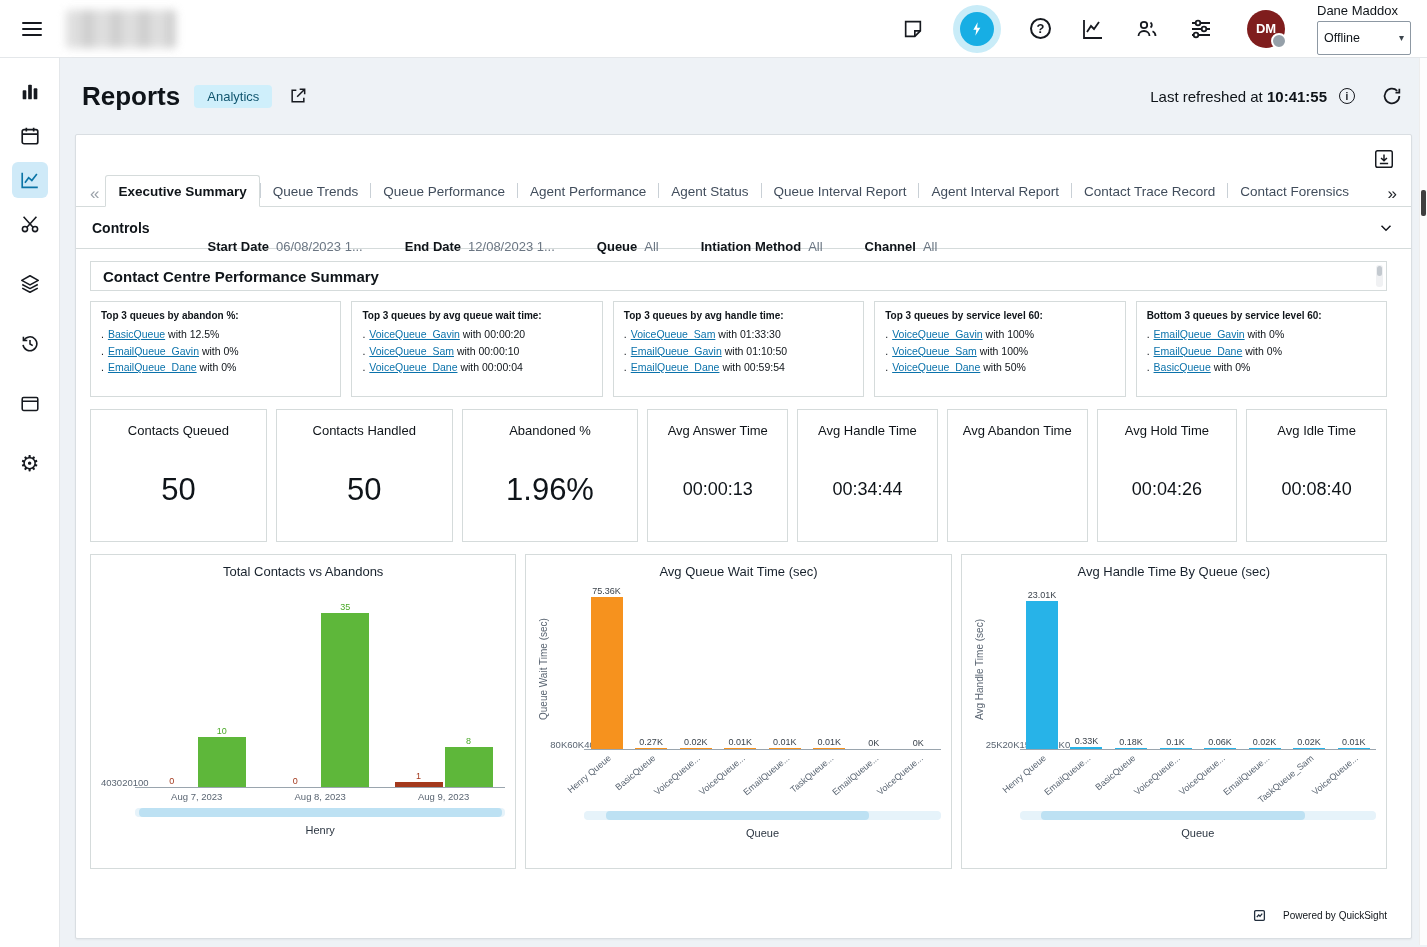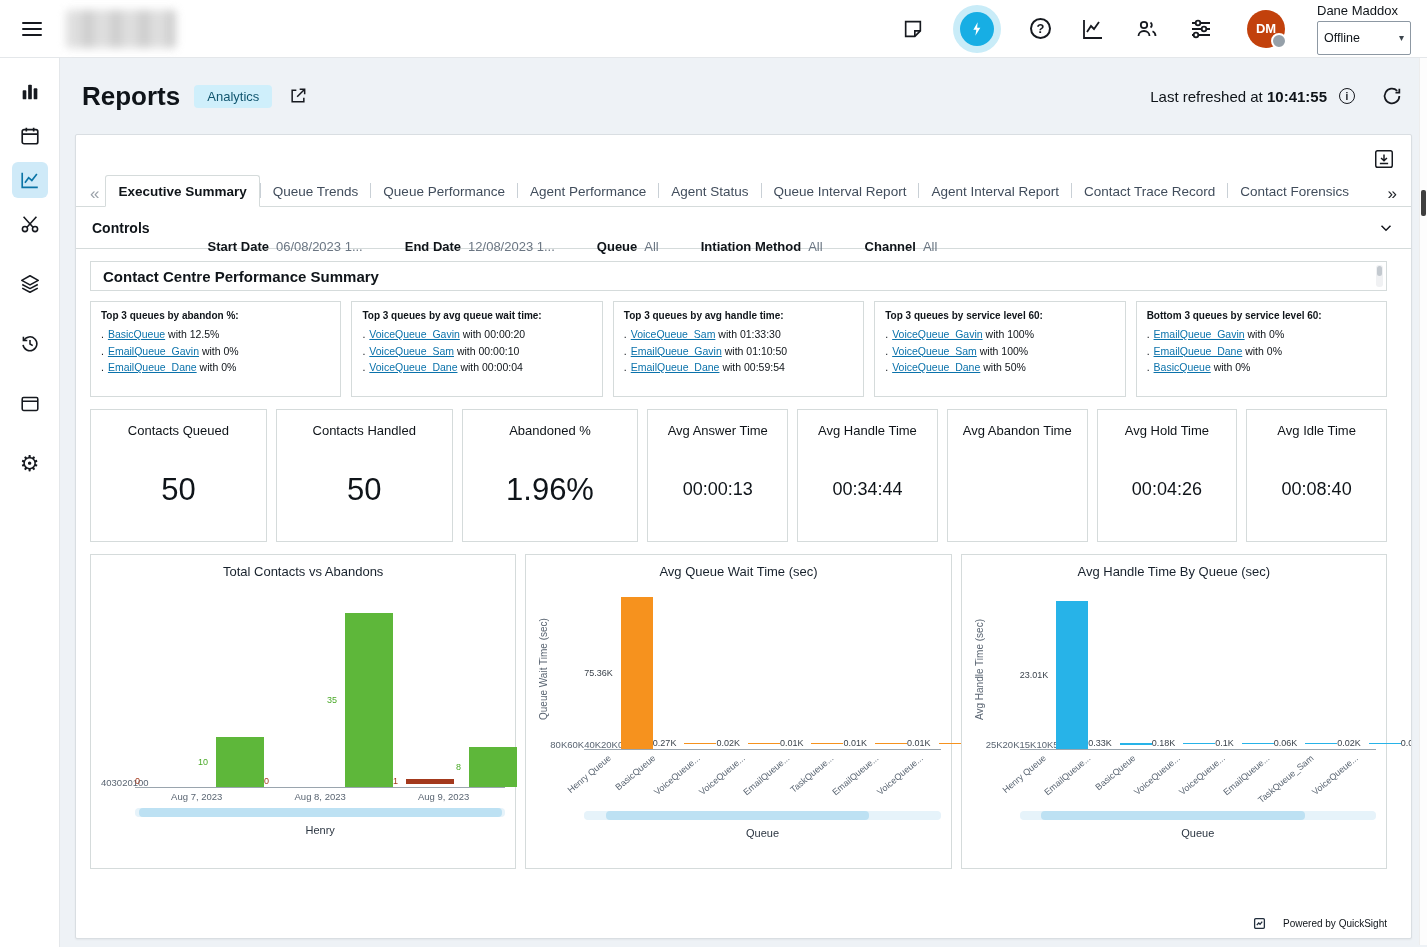--- a/index.html
+++ b/index.html
@@ -12,21 +12,21 @@
           display:flex;align-items:center;padding:0 16px;box-sizing:border-box;z-index:5;}
   .hamburger{background:none;border:none;padding:4px;margin-right:18px;cursor:pointer;}
   .logo-blur{width:110px;height:38px;border-radius:4px;opacity:.85;
              background:repeating-linear-gradient(90deg,#d9d9d9 0 16px,#c7c7c7 16px 28px);filter:blur(4px);}
   .topbar-right{margin-left:auto;display:flex;align-items:center;gap:30px;}
   .tb-icon{cursor:pointer;display:flex;align-items:center;justify-content:center;}
   .bolt-btn{width:34px;height:34px;border-radius:50%;background:#17aee4;display:flex;align-items:center;justify-content:center;
             box-shadow:0 0 0 7px #c9ecf8;margin:0 6px;}
   .qmark{width:21px;height:21px;border:2px solid #16191f;border-radius:50%;display:flex;align-items:center;justify-content:center;
          font-size:13px;font-weight:700;color:#16191f;box-sizing:border-box;}
-  .avatar{position:relative;width:38px;height:38px;border-radius:50%;background:#c2410c;color:#fff;font-weight:700;font-size:13px;
+  .avatar{position:relative;width:38px;height:38px;border-radius:50%;background:#7f1d1d;color:#fff;font-weight:700;font-size:13px;
           display:flex;align-items:center;justify-content:center;cursor:pointer;margin-left:4px;}
   .status-dot{position:absolute;right:-2px;bottom:-1px;width:12px;height:12px;border-radius:50%;background:#95a0a9;border:2px solid #fff;}
   .user-col{display:flex;flex-direction:column;gap:3px;margin-left:2px;}
   .user-name{font-size:13px;color:#0f1419;}
   .status-select{width:94px;height:21px;border:1px solid #8d98a3;border-radius:2px;background:#fff;font-size:12.5px;color:#0f1419;
                  display:flex;align-items:center;justify-content:space-between;padding:16px 6px;box-sizing:border-box;cursor:pointer;}
   .status-select .caret{font-size:10px;color:#3d454d;}
 
   
   .sidebar{position:absolute;left:0;top:58px;bottom:0;width:60px;background:#fff;border-right:1px solid #e4e7ea;
@@ -100,35 +100,35 @@
   .plot-row{display:flex;flex:none;}
   .flat .plot{height:198px;}
   .rot  .plot{height:160px;}
   .y-axis-title{width:14px;writing-mode:vertical-rl;transform:rotate(180deg);font-size:10px;color:#5a6572;
                 display:flex;align-items:center;justify-content:center;}
   .y-axis-title:empty{display:none;}
   .y-ticks{width:34px;display:flex;flex-direction:row;justify-content:space-between;align-items:flex-end;
            padding-right:7px;font-size:9.5px;color:#5a6572;box-sizing:border-box;flex:none;}
   .plot{flex:1;display:flex;justify-content:space-around;align-items:flex-end;border-bottom:1px solid #9aa5ae;min-width:0;}
   .bar-group{display:flex;align-items:flex-end;gap:2px;}
-  .bar-wrap{display:flex;flex-direction:row;align-items:center;justify-content:flex-end;gap:8px;}
+  .bar-wrap{display:flex;flex-direction:column;align-items:center;justify-content:flex-end;}
   .bar-val{font-size:9px;margin-bottom:1px;white-space:nowrap;}
   .flat .x-wrap{margin-left:34px;}
   .rot  .x-wrap{margin-left:48px;}
   .flat .x-labels{display:flex;justify-content:space-around;font-size:9.5px;color:#5a6572;height:17px;align-items:center;}
   .flat .x-slot{flex:1;text-align:center;}
   .rot .x-labels{display:flex;height:58px;position:relative;}
   .rot .x-slot{flex:1;position:relative;}
   .rot .x-slot span{position:absolute;right:50%;top:3px;transform:rotate(-40deg);transform-origin:100% 0;
                     font-size:9px;color:#5a6572;white-space:nowrap;}
   .scroll-strip{height:9px;background:#e6f3fa;border-radius:4px;position:relative;margin-top:3px;cursor:pointer;}
   .scroll-thumb{position:absolute;top:0;bottom:0;background:#bde1f3;border-radius:4px;}
   .x-axis-title{text-align:center;font-size:11px;color:#2c3642;margin-top:7px;}
 
-  .footer-row{margin-top:auto;padding:0 0 8px;display:flex;justify-content:flex-end;align-items:center;gap:17px;
+  .footer-row{margin-top:auto;padding:0 0 16px;display:flex;justify-content:flex-end;align-items:center;gap:17px;
               font-size:10px;color:#0f1419;}
 
   
   .win-scroll{position:absolute;right:0;top:58px;bottom:2px;width:7px;background:#fdfdfd;border-left:1px solid #ededed;z-index:6;}
   .win-thumb{position:absolute;top:132px;right:1px;width:5px;height:26px;background:#3f3f3f;border-radius:2px;}
 </style>
 </head>
 <body>
 
 <div class="screen">

